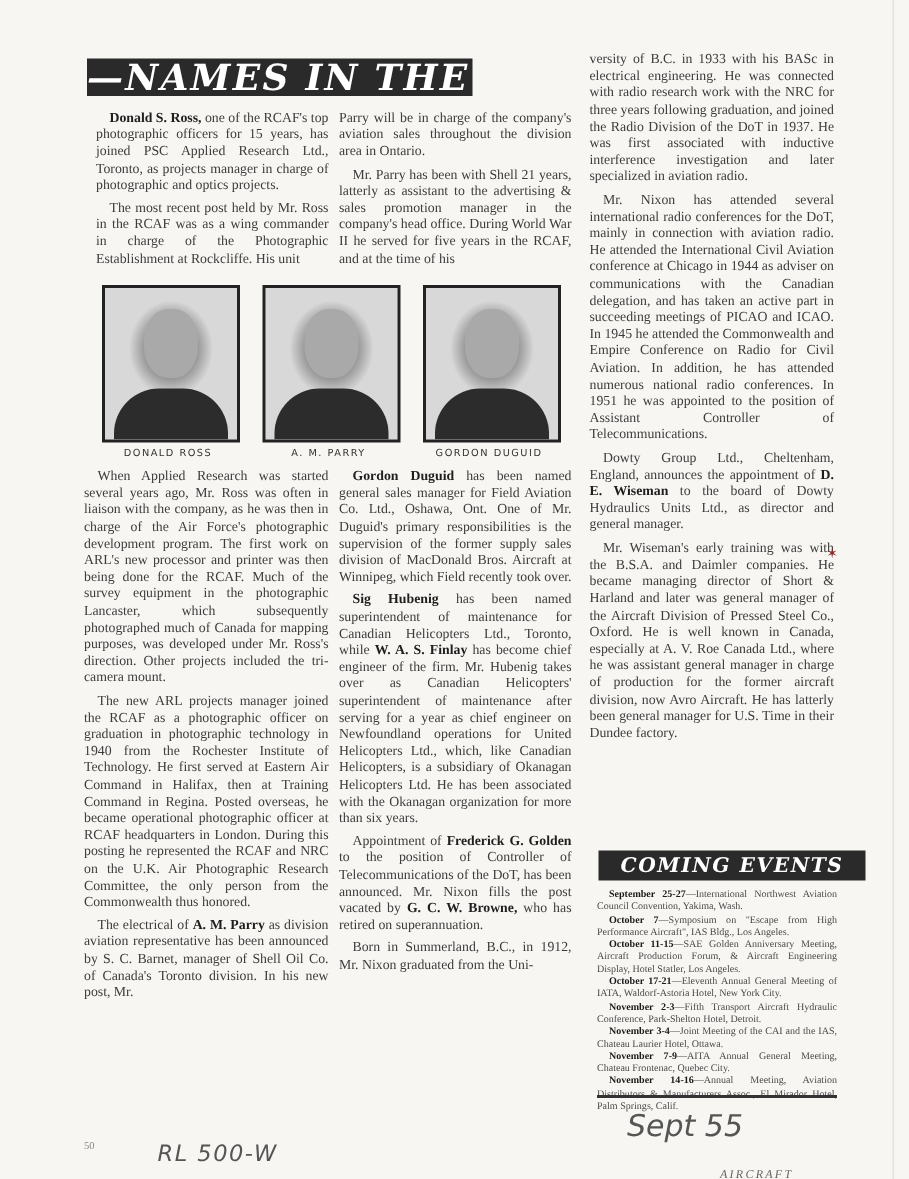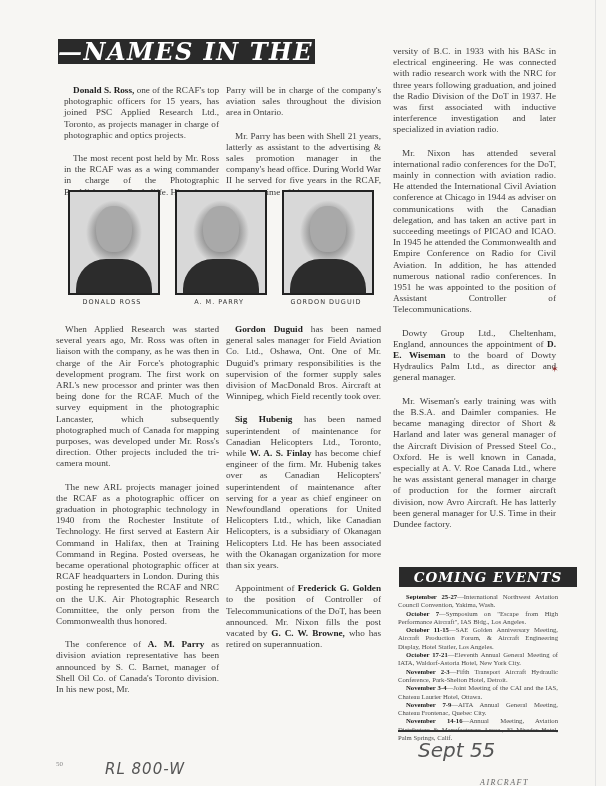--- a/index.html
+++ b/index.html
@@ -13,21 +13,21 @@
     position: absolute; left: 58px; top: 39px; width: 257px; height: 25px;
     background: #2a2a2a; color: #fff;
     font-family: "DejaVu Serif", serif; font-weight: bold; font-style: italic;
     font-size: 24px; line-height: 25px; letter-spacing: 1.5px;
     text-align: center; white-space: nowrap; overflow: hidden;
   }
   .col {
     position: absolute; font-size: 9.2px; line-height: 11.2px;
     text-align: justify; color: #3c3c3c;
   }
-  .col p { margin: 12px 0 4px 0; text-indent: 9px; }
+  .col p { margin: 0 0 4px 0; text-indent: 9px; }
   .col p.cont { text-indent: 0; }
   .col b { color: #1e1e1e; }
   #col1a { left: 64px; top: 73px; width: 155px; }
   #col2a { left: 226px; top: 73px; width: 155px; }
   #col1b { left: 56px; top: 312px; width: 163px; }
   #col2b { left: 226px; top: 312px; width: 155px; }
   #col3 { left: 393px; top: 34px; width: 163px; }
   .photos { position: absolute; left: 68px; top: 190px; width: 310px; height: 118px; }
   .photo {
     position: absolute; top: 0; width: 88px; height: 101px;
@@ -104,45 +104,46 @@
   <div class="photo" style="left:214px">
     <div class="head"></div>
     <div class="suit"></div>
   </div>
   <div class="caption" style="left:208px">GORDON DUGUID</div>
 </div>
 
 <div class="col" id="col1b">
     <p><span>When Applied Research was started several years ago, Mr. Ross was often in liaison with the company, as he was then in charge of the Air Force's photographic development program. The first work on ARL's new processor and printer was then being done for the RCAF. Much of the survey equipment in the photographic Lancaster, which subsequently photographed much of Canada for mapping purposes, was developed under Mr. Ross's direction. Other projects included the tri-camera mount.</span></p>
     <p><span>The new ARL projects manager joined the RCAF as a photographic officer on graduation in photographic technology in 1940 from the Rochester Institute of Technology. He first served at Eastern Air Command in Halifax, then at Training Command in Regina. Posted overseas, he became operational photographic officer at RCAF headquarters in London. During this posting he represented the RCAF and NRC on the U.K. Air Photographic Research Committee, the only person from the Commonwealth thus honored.</span></p>
-    <p><span>The conference of </span><b>A. M. Parry</b><span> as division aviation representative has been announced by S. C. Barnet, manager of Shell Oil Co. of Canada's Toronto division. In his new post, Mr.</span></p>
+    <p><span>The electrical of </span><b>A. M. Parry</b><span> as division aviation representative has been announced by S. C. Barnet, manager of Shell Oil Co. of Canada's Toronto division. In his new post, Mr.</span></p>
   </div>
 <div class="col" id="col2b">
     <p><b>Gordon Duguid</b><span> has been named general sales manager for Field Aviation Co. Ltd., Oshawa, Ont. One of Mr. Duguid's primary responsibilities is the supervision of the former supply sales division of MacDonald Bros. Aircraft at Winnipeg, which Field recently took over.</span></p>
     <p><b>Sig Hubenig</b><span> has been named superintendent of maintenance for Canadian Helicopters Ltd., Toronto, while </span><b>W. A. S. Finlay</b><span> has become chief engineer of the firm. Mr. Hubenig takes over as Canadian Helicopters' superintendent of maintenance after serving for a year as chief engineer on Newfoundland operations for United Helicopters Ltd., which, like Canadian Helicopters, is a subsidiary of Okanagan Helicopters Ltd. He has been associated with the Okanagan organization for more than six years.</span></p>
     <p><span>Appointment of </span><b>Frederick G. Golden</b><span> to the position of Controller of Telecommunications of the DoT, has been announced. Mr. Nixon fills the post vacated by </span><b>G. C. W. Browne,</b><span> who has retired on superannuation.</span></p>
+    <p><span>Born in Summerland, B.C., in 1912, Mr. Nixon graduated from the Uni-</span></p>
   </div>
 <div class="col" id="col3">
     <p class="cont"><span>versity of B.C. in 1933 with his BASc in electrical engineering. He was connected with radio research work with the NRC for three years following graduation, and joined the Radio Division of the DoT in 1937. He was first associated with inductive interference investigation and later specialized in aviation radio.</span></p>
     <p><span>Mr. Nixon has attended several international radio conferences for the DoT, mainly in connection with aviation radio. He attended the International Civil Aviation conference at Chicago in 1944 as adviser on communications with the Canadian delegation, and has taken an active part in succeeding meetings of PICAO and ICAO. In 1945 he attended the Commonwealth and Empire Conference on Radio for Civil Aviation. In addition, he has attended numerous national radio conferences. In 1951 he was appointed to the position of Assistant Controller of Telecommunications.</span></p>
-    <p><span>Dowty Group Ltd., Cheltenham, England, announces the appointment of </span><b>D. E. Wiseman</b><span> to the board of Dowty Hydraulics Palm Ltd., as director and general manager.</span></p>
+    <p><span>Dowty Group Ltd., Cheltenham, England, announces the appointment of </span><b>D. E. Wiseman</b><span> to the board of Dowty Hydraulics Units Ltd., as director and general manager.</span></p>
     <p><span>Mr. Wiseman's early training was with the B.S.A. and Daimler companies. He became managing director of Short &amp; Harland and later was general manager of the Aircraft Division of Pressed Steel Co., Oxford. He is well known in Canada, especially at A. V. Roe Canada Ltd., where he was assistant general manager in charge of production for the former aircraft division, now Avro Aircraft. He has latterly been general manager for U.S. Time in their Dundee factory.</span></p>
   </div>
 
 <div class="star">✶</div>
 
 <div class="events-banner">COMING EVENTS</div>
 <div class="events" id="events">
     <p><b>September 25-27</b><span>—International Northwest Aviation Council Convention, Yakima, Wash.</span></p>
     <p><b>October 7</b><span>—Symposium on "Escape from High Performance Aircraft", IAS Bldg., Los Angeles.</span></p>
     <p><b>October 11-15</b><span>—SAE Golden Anniversary Meeting, Aircraft Production Forum, &amp; Aircraft Engineering Display, Hotel Statler, Los Angeles.</span></p>
     <p><b>October 17-21</b><span>—Eleventh Annual General Meeting of IATA, Waldorf-Astoria Hotel, New York City.</span></p>
     <p><b>November 2-3</b><span>—Fifth Transport Aircraft Hydraulic Conference, Park-Shelton Hotel, Detroit.</span></p>
     <p><b>November 3-4</b><span>—Joint Meeting of the CAI and the IAS, Chateau Laurier Hotel, Ottawa.</span></p>
     <p><b>November 7-9</b><span>—AITA Annual General Meeting, Chateau Frontenac, Quebec City.</span></p>
     <p><b>November 14-16</b><span>—Annual Meeting, Aviation Distributors &amp; Manufacturers Assoc., El Mirador Hotel, Palm Springs, Calif.</span></p>
   </div>
 <div class="rule"></div>
 
 <div class="pageno">50</div>
-<div class="handwrite" id="hw1">RL 800-W</div>
+<div class="handwrite" id="hw1">RL 500-W</div>
 <div class="handwrite" id="hw2">Sept 55</div>
 <div class="mag">AIRCRAFT</div>
 
 </body></html>

